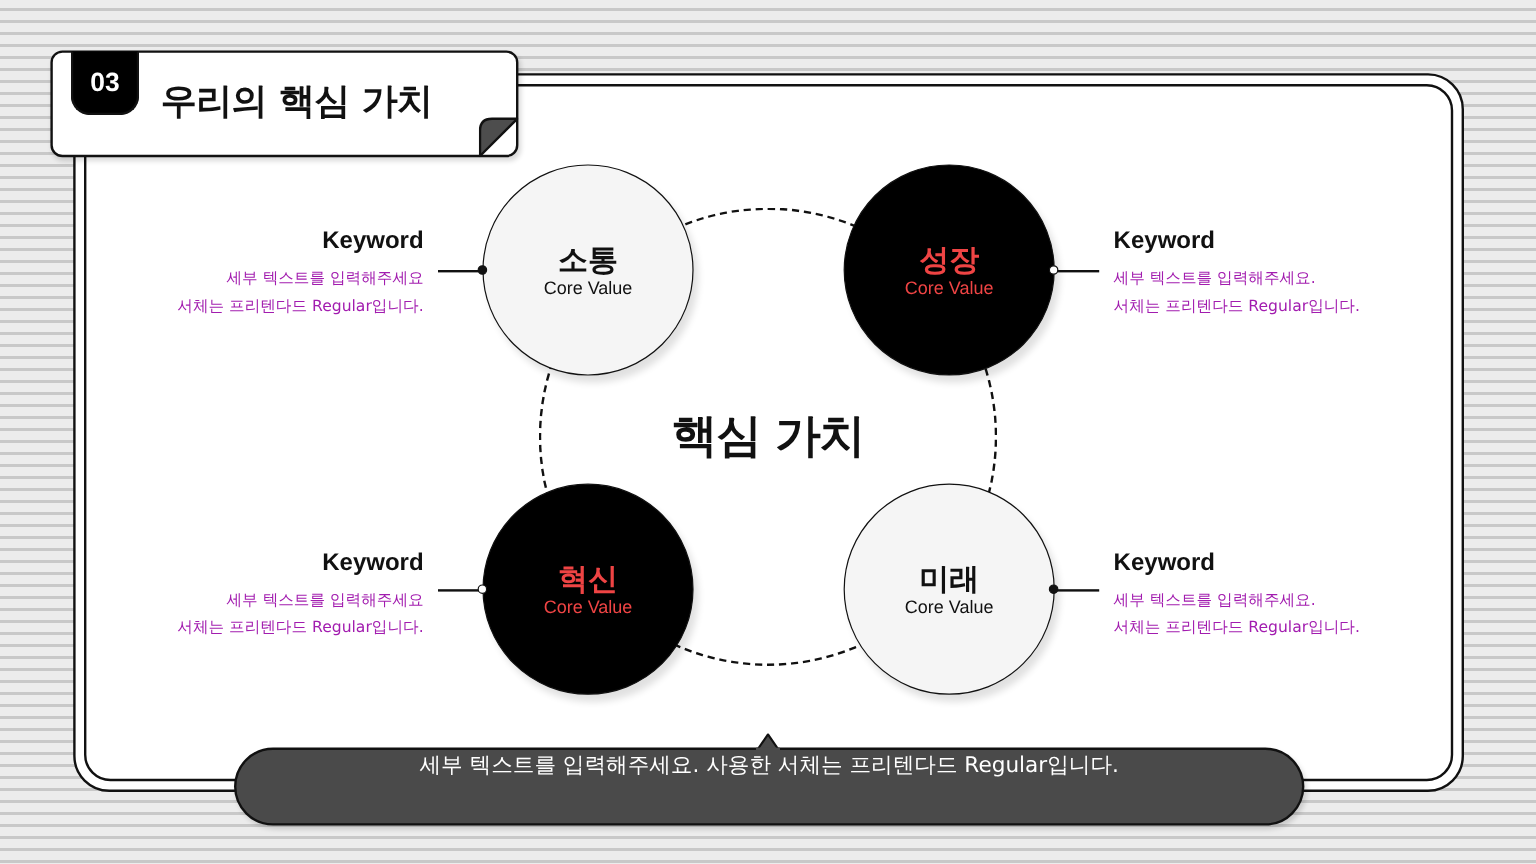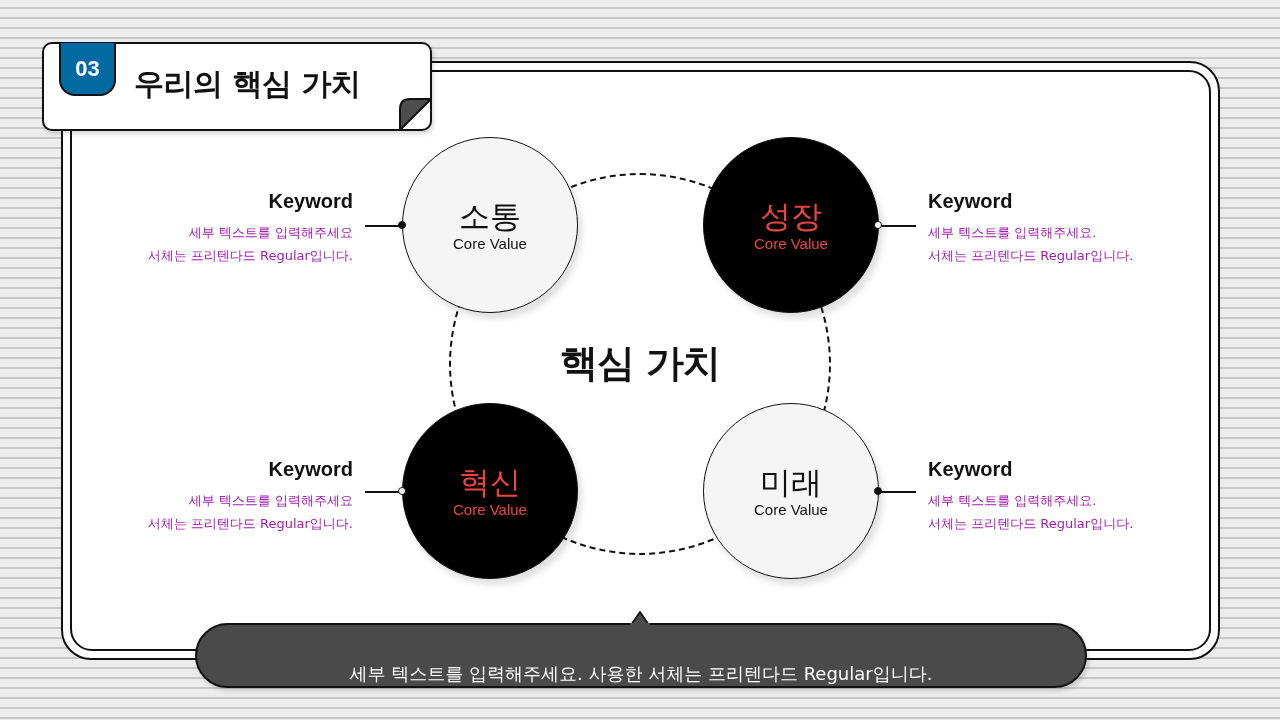--- a/index.html
+++ b/index.html
@@ -19,21 +19,21 @@
     position: absolute; left: 70px; top: 70px; width: 1141px; height: 581px;
     border: 2.5px solid #111; border-radius: 22px; background: #fff;
   }
   .header-box {
     position: absolute; left: 42px; top: 42px; width: 390px; height: 89px;
     background: #fff; border: 2.5px solid #111; border-radius: 10px;
     box-shadow: 2px 3px 4px rgba(0,0,0,0.15);
   }
   .badge {
     position: absolute; left: 59px; top: 43px; width: 57px; height: 53px;
-    background: #0369a1; border: 2px solid #111; border-top: none;
+    background: #000000; border: 2px solid #111; border-top: none;
     border-radius: 0 0 16px 16px;
     color: #fff; font-size: 22px; font-weight: bold;
     display: flex; align-items: center; justify-content: center;
     font-family: "Liberation Sans", sans-serif;
   }
   .header-title {
     position: absolute; left: 134px; top: 64px;
     font-size: 30px; font-weight: bold; color: #111; letter-spacing: -0.5px;
   }
   .fold {
@@ -48,21 +48,21 @@
     font-size: 38px; font-weight: bold; color: #111; letter-spacing: -1px;
   }
   .node {
     position: absolute; width: 176px; height: 176px; border-radius: 50%;
     border: 1.5px solid #111;
     display: flex; flex-direction: column; align-items: center; justify-content: center;
     box-shadow: 4px 6px 6px rgba(0,0,0,0.12);
   }
   .node.light { background: #f5f5f5; color: #111; }
   .node.dark { background: #000; color: #ef4444; }
-  .node-title { font-size: 31px; font-weight: normal; line-height: 1.2; }
+  .node-title { font-size: 25px; font-weight: bold; line-height: 1.2; }
   .node-sub { font-size: 15px; margin-top: 0; font-family: "Liberation Sans", sans-serif; }
   .connector {
     position: absolute; height: 1.5px; width: 38px; background: #111;
   }
   .dot {
     position: absolute; width: 8px; height: 8px; border-radius: 50%;
     border: 1.5px solid #111;
   }
   .dot.filled { background: #111; }
   .dot.hollow { background: #fff; }
@@ -71,21 +71,21 @@
   .desc.right { text-align: left; }
   .desc-key {
     font-size: 20px; font-weight: bold; color: #111; margin-bottom: 8px;
     font-family: "Liberation Sans", sans-serif;
   }
   .desc-line { font-size: 13px; color: #a21caf; line-height: 23px; }
   .pill {
     position: absolute; left: 195px; top: 623px; width: 892px; height: 65px;
     background: #4a4a4a; border: 2px solid #111; border-radius: 33px;
     color: #fff; font-size: 18px;
-    display: flex; align-items: flex-end; justify-content: center;
+    display: flex; align-items: flex-start; justify-content: center;
     box-shadow: 2px 3px 4px rgba(0,0,0,0.15);
   }
   .pointer {
     position: absolute; left: 630px; top: 611px; width: 20px; height: 14px;
   }
 </style>
 </head>
 <body>
 
 <div class="frame-outer"></div>

